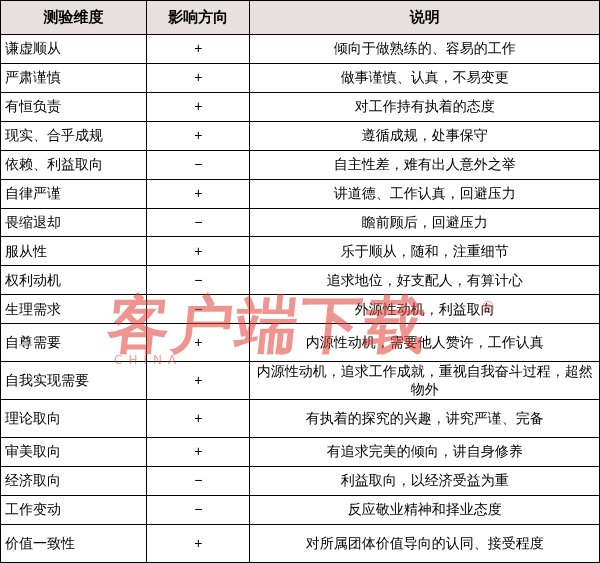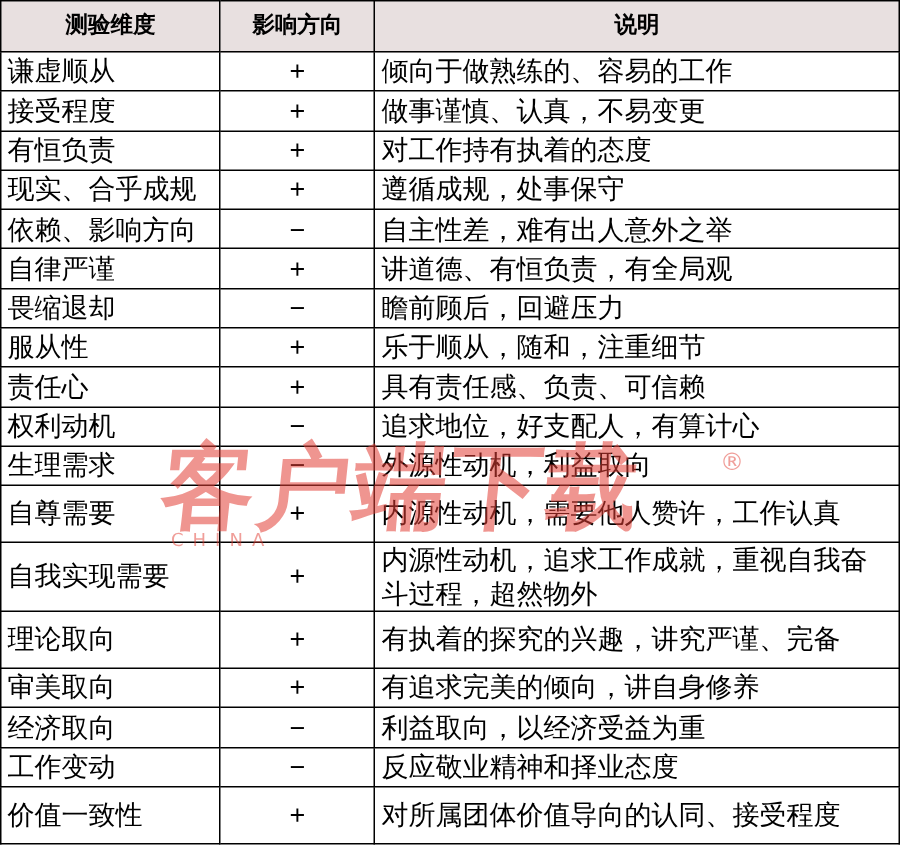--- a/index.html
+++ b/index.html
@@ -21,21 +21,21 @@
   }
   table.grid {
     border-collapse: collapse;
     width: 600px;
     height: 563px;
     table-layout: fixed;
   }
   table.grid th, table.grid td {
     border: 1px solid #000000;
     padding: 0 4px;
-    font-size: 18px;
+    font-size: 14px;
     color: #000000;
     line-height: 1.25;
     background: transparent;
   }
   table.grid thead th {
     background: #e8e0e0;
     font-weight: bold;
     font-size: 15px;
     text-align: center;
     height: 33px;
@@ -47,20 +47,21 @@
 
   td.dim {
     text-align: left;
     padding-left: 6px;
   }
   td.dir {
     text-align: center;
     font-size: 14px;
   }
   td.desc {
+    text-align: center;
   }
   .two-line {
     line-height: 1.35;
   }
   
   .watermark {
     position: absolute;
     left: 108px;
     top: 280px;
     width: 400px;
@@ -118,58 +119,53 @@
         <th>说明</th>
       </tr>
     </thead>
     <tbody id="tbody">
         <tr>
           <td class="dim">谦虚顺从</td>
           <td class="dir">+</td>
           <td class="desc">倾向于做熟练的、容易的工作</td>
         </tr>
         <tr>
-          <td class="dim">接受程度</td>
+          <td class="dim">严肃谨慎</td>
           <td class="dir">+</td>
           <td class="desc">做事谨慎、认真，不易变更</td>
         </tr>
         <tr>
           <td class="dim">有恒负责</td>
           <td class="dir">+</td>
           <td class="desc">对工作持有执着的态度</td>
         </tr>
         <tr>
           <td class="dim">现实、合乎成规</td>
           <td class="dir">+</td>
           <td class="desc">遵循成规，处事保守</td>
         </tr>
         <tr>
-          <td class="dim">依赖、影响方向</td>
+          <td class="dim">依赖、利益取向</td>
           <td class="dir">−</td>
           <td class="desc">自主性差，难有出人意外之举</td>
         </tr>
         <tr>
           <td class="dim">自律严谨</td>
           <td class="dir">+</td>
-          <td class="desc">讲道德、有恒负责，有全局观</td>
+          <td class="desc">讲道德、工作认真，回避压力</td>
         </tr>
         <tr>
           <td class="dim">畏缩退却</td>
           <td class="dir">−</td>
           <td class="desc">瞻前顾后，回避压力</td>
         </tr>
         <tr>
           <td class="dim">服从性</td>
           <td class="dir">+</td>
           <td class="desc">乐于顺从，随和，注重细节</td>
-        </tr>
-        <tr>
-          <td class="dim">责任心</td>
-          <td class="dir">+</td>
-          <td class="desc">具有责任感、负责、可信赖</td>
         </tr>
         <tr>
           <td class="dim">权利动机</td>
           <td class="dir">−</td>
           <td class="desc">追求地位，好支配人，有算计心</td>
         </tr>
         <tr>
           <td class="dim">生理需求</td>
           <td class="dir">−</td>
           <td class="desc">外源性动机，利益取向</td>

